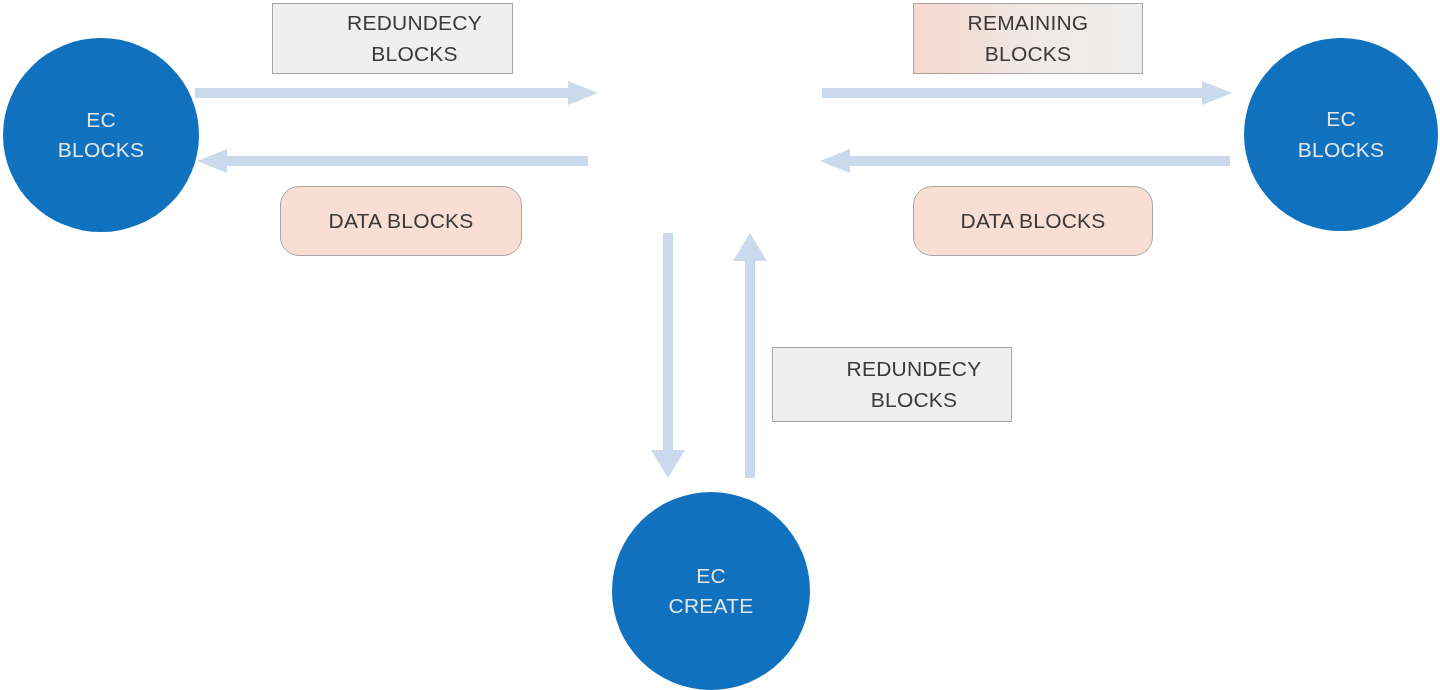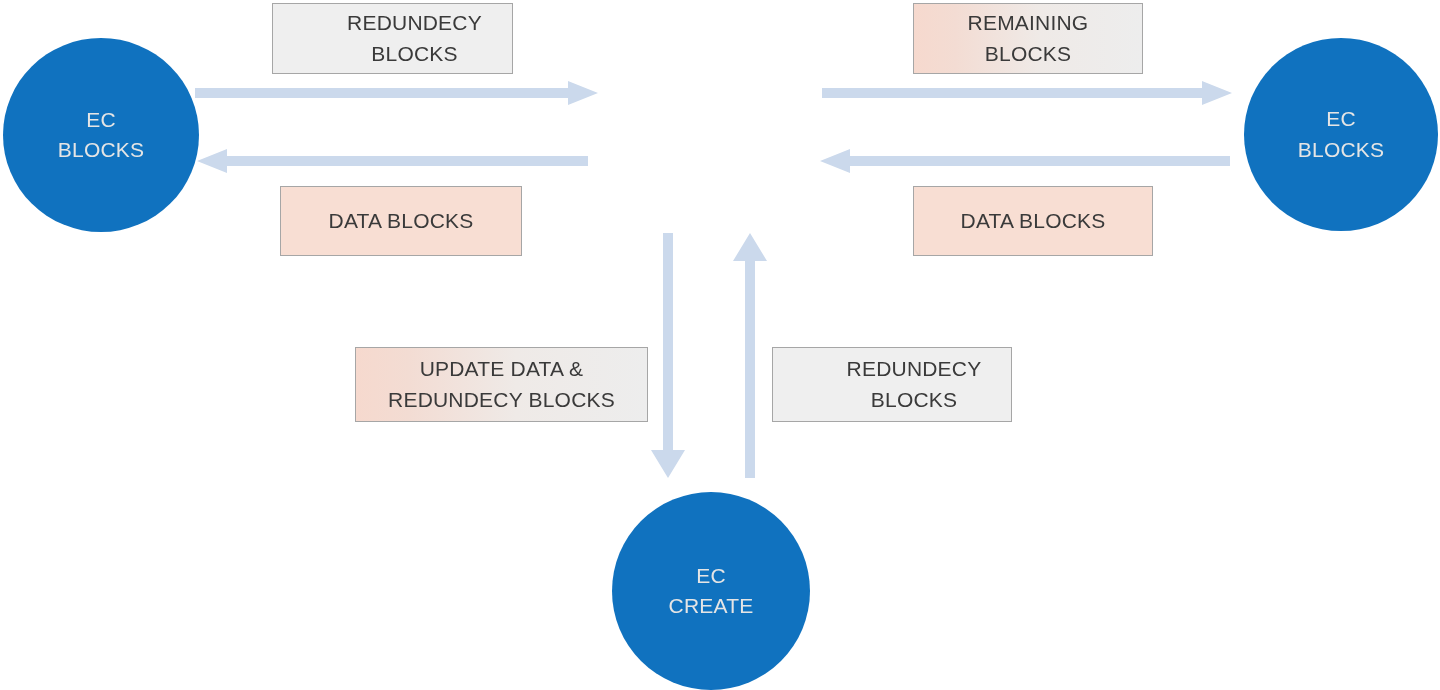--- a/index.html
+++ b/index.html
@@ -40,21 +40,21 @@
     align-items: center;
     justify-content: center;
     text-align: center;
     color: #3A3A3A;
     font-size: 21px;
     line-height: 1.45;
     letter-spacing: 0.2px;
   }
   .label-box span { display: block; white-space: nowrap; }
   .bg-gray { background: #EFEFEF; padding-left: 44px; }
-  .bg-pink { background: #F8DED3; }
+  .bg-pink { background: #F8DED3; border-radius: 19px; }
   .bg-grad { background: linear-gradient(to right, #F6D9CE 0%, #F3DCD3 18%, #EFEAE7 55%, #EDEDED 100%); }
 
   .arrow-svg {
     position: absolute;
     left: 0;
     top: 0;
     width: 1440px;
     height: 690px;
     pointer-events: none;
   }
@@ -118,23 +118,19 @@
 
   <div class="label-box bg-grad" style="left:913px; top:3px; width:230px; height:71px;">
     <span>REMAINING</span>
     <span>BLOCKS</span>
   </div>
 
   <div class="label-box bg-pink" style="left:913px; top:186px; width:240px; height:70px;">
     <span>DATA BLOCKS</span>
   </div>
 
-  <div class="label-box bg-grad" style="left:355px; top:347px; width:293px; height:75px;">
-    <span>UPDATE DATA &amp;</span>
-    <span>REDUNDECY BLOCKS</span>
-  </div>
 
   <div class="label-box bg-gray" style="left:772px; top:347px; width:240px; height:75px;">
     <span>REDUNDECY</span>
     <span>BLOCKS</span>
   </div>
 
 </div>
 
 </body></html>

